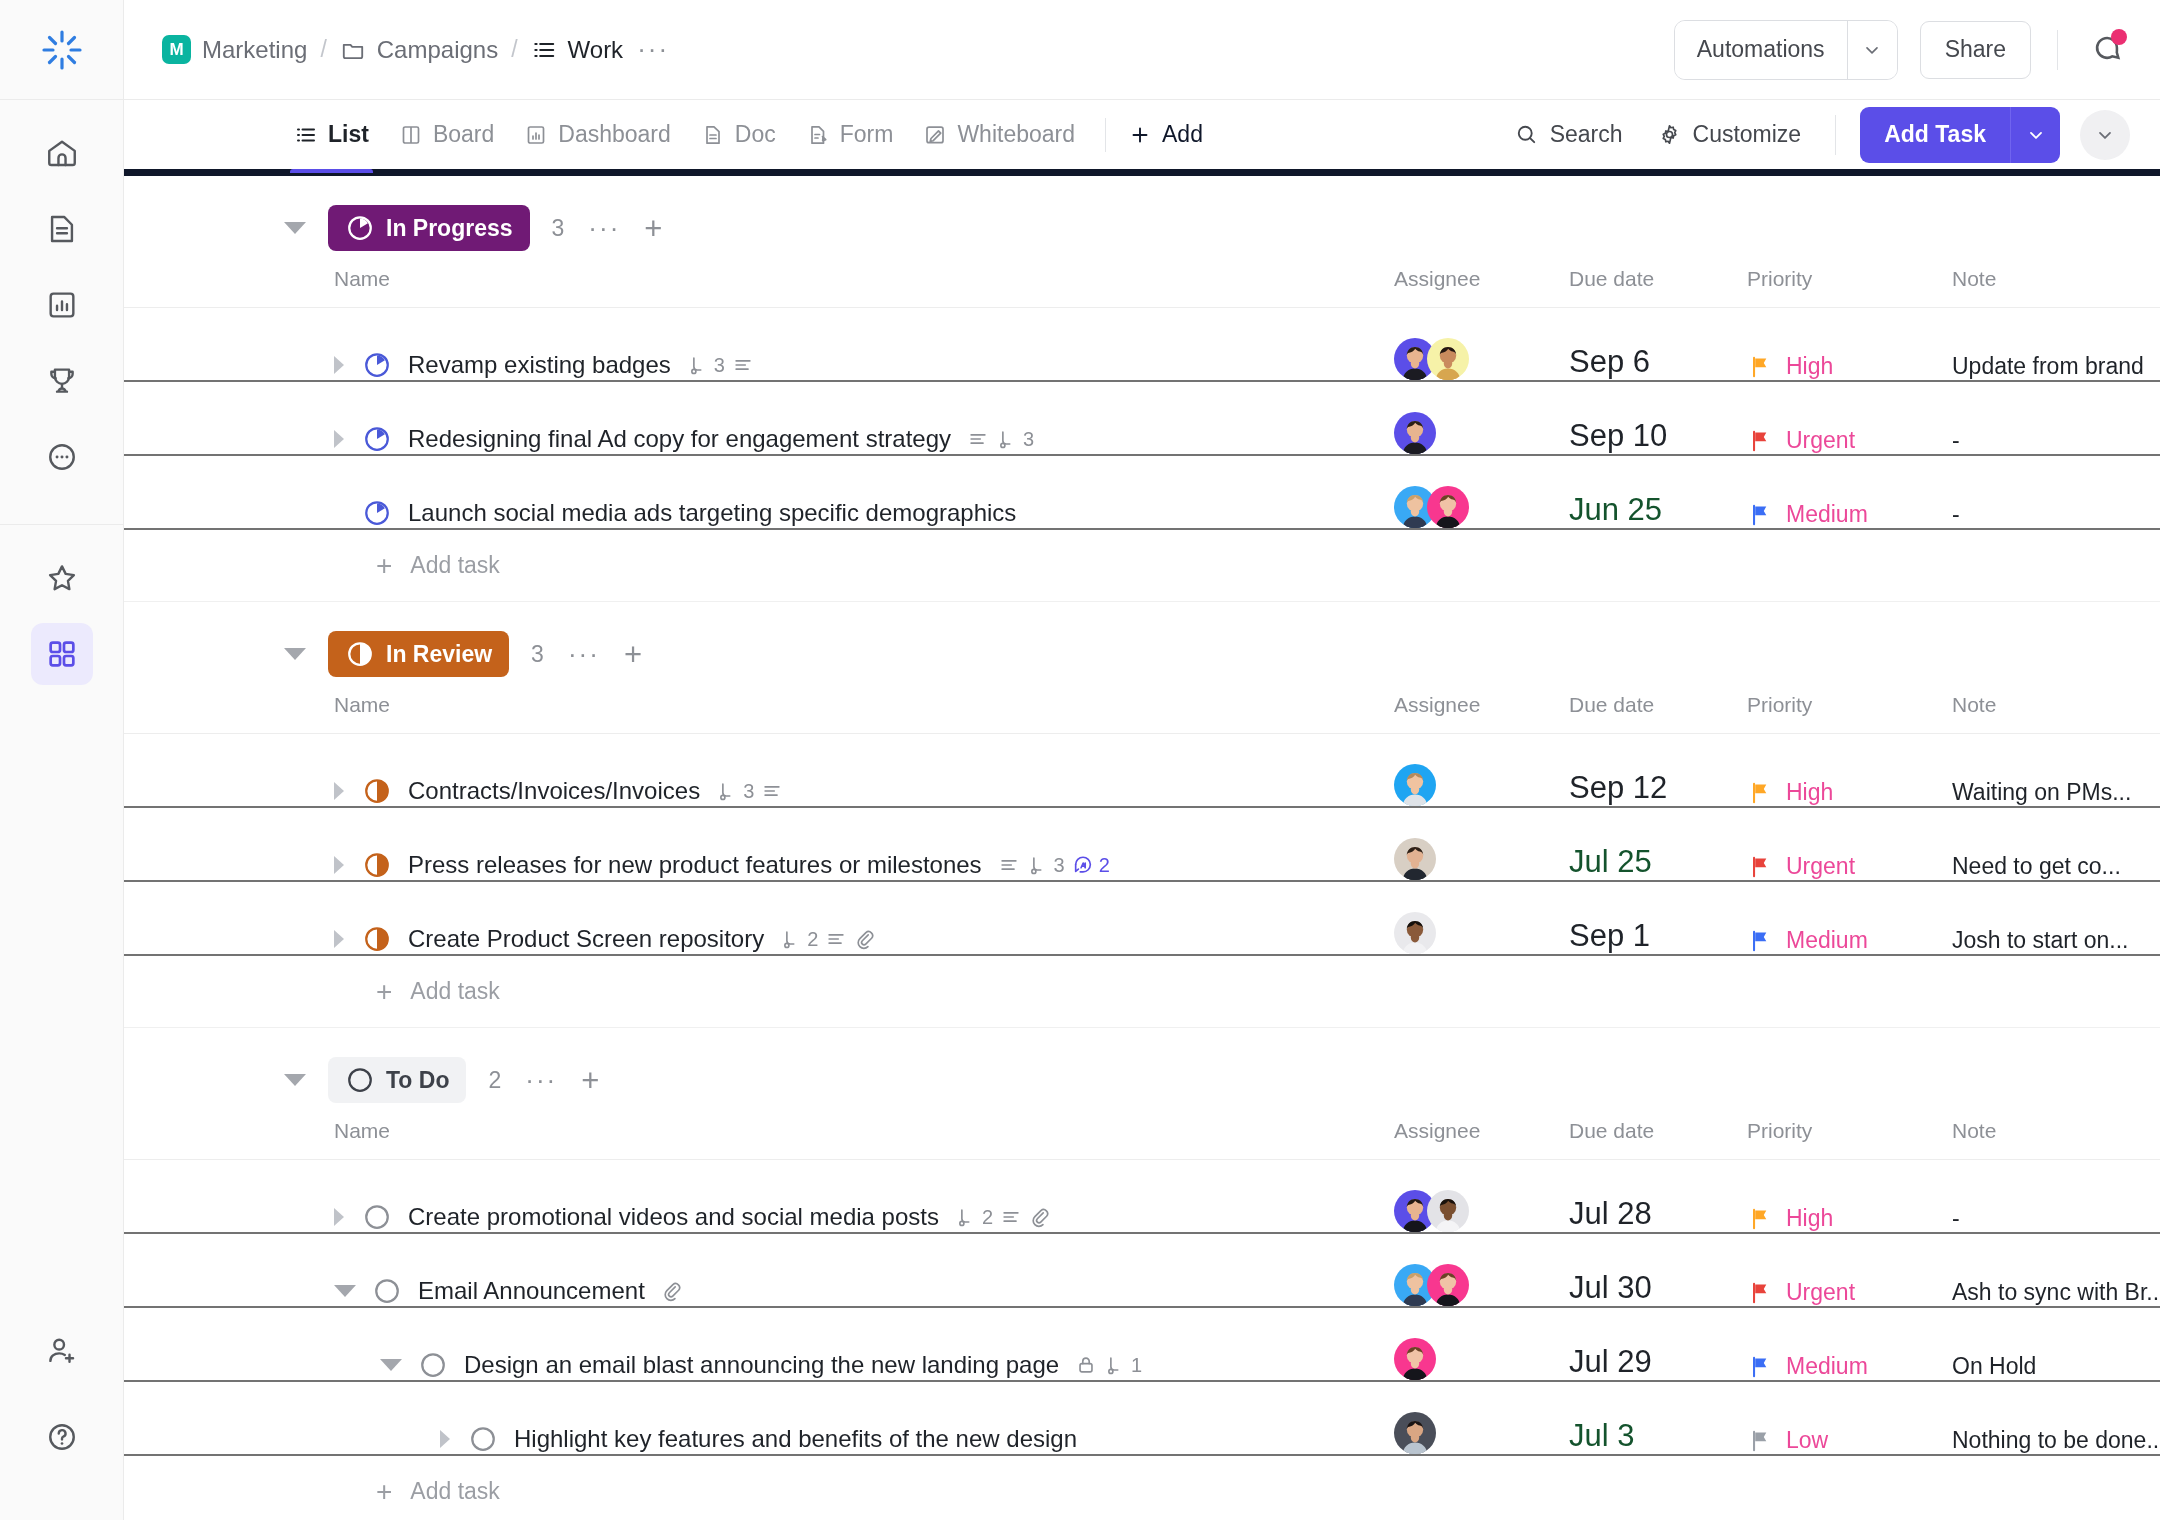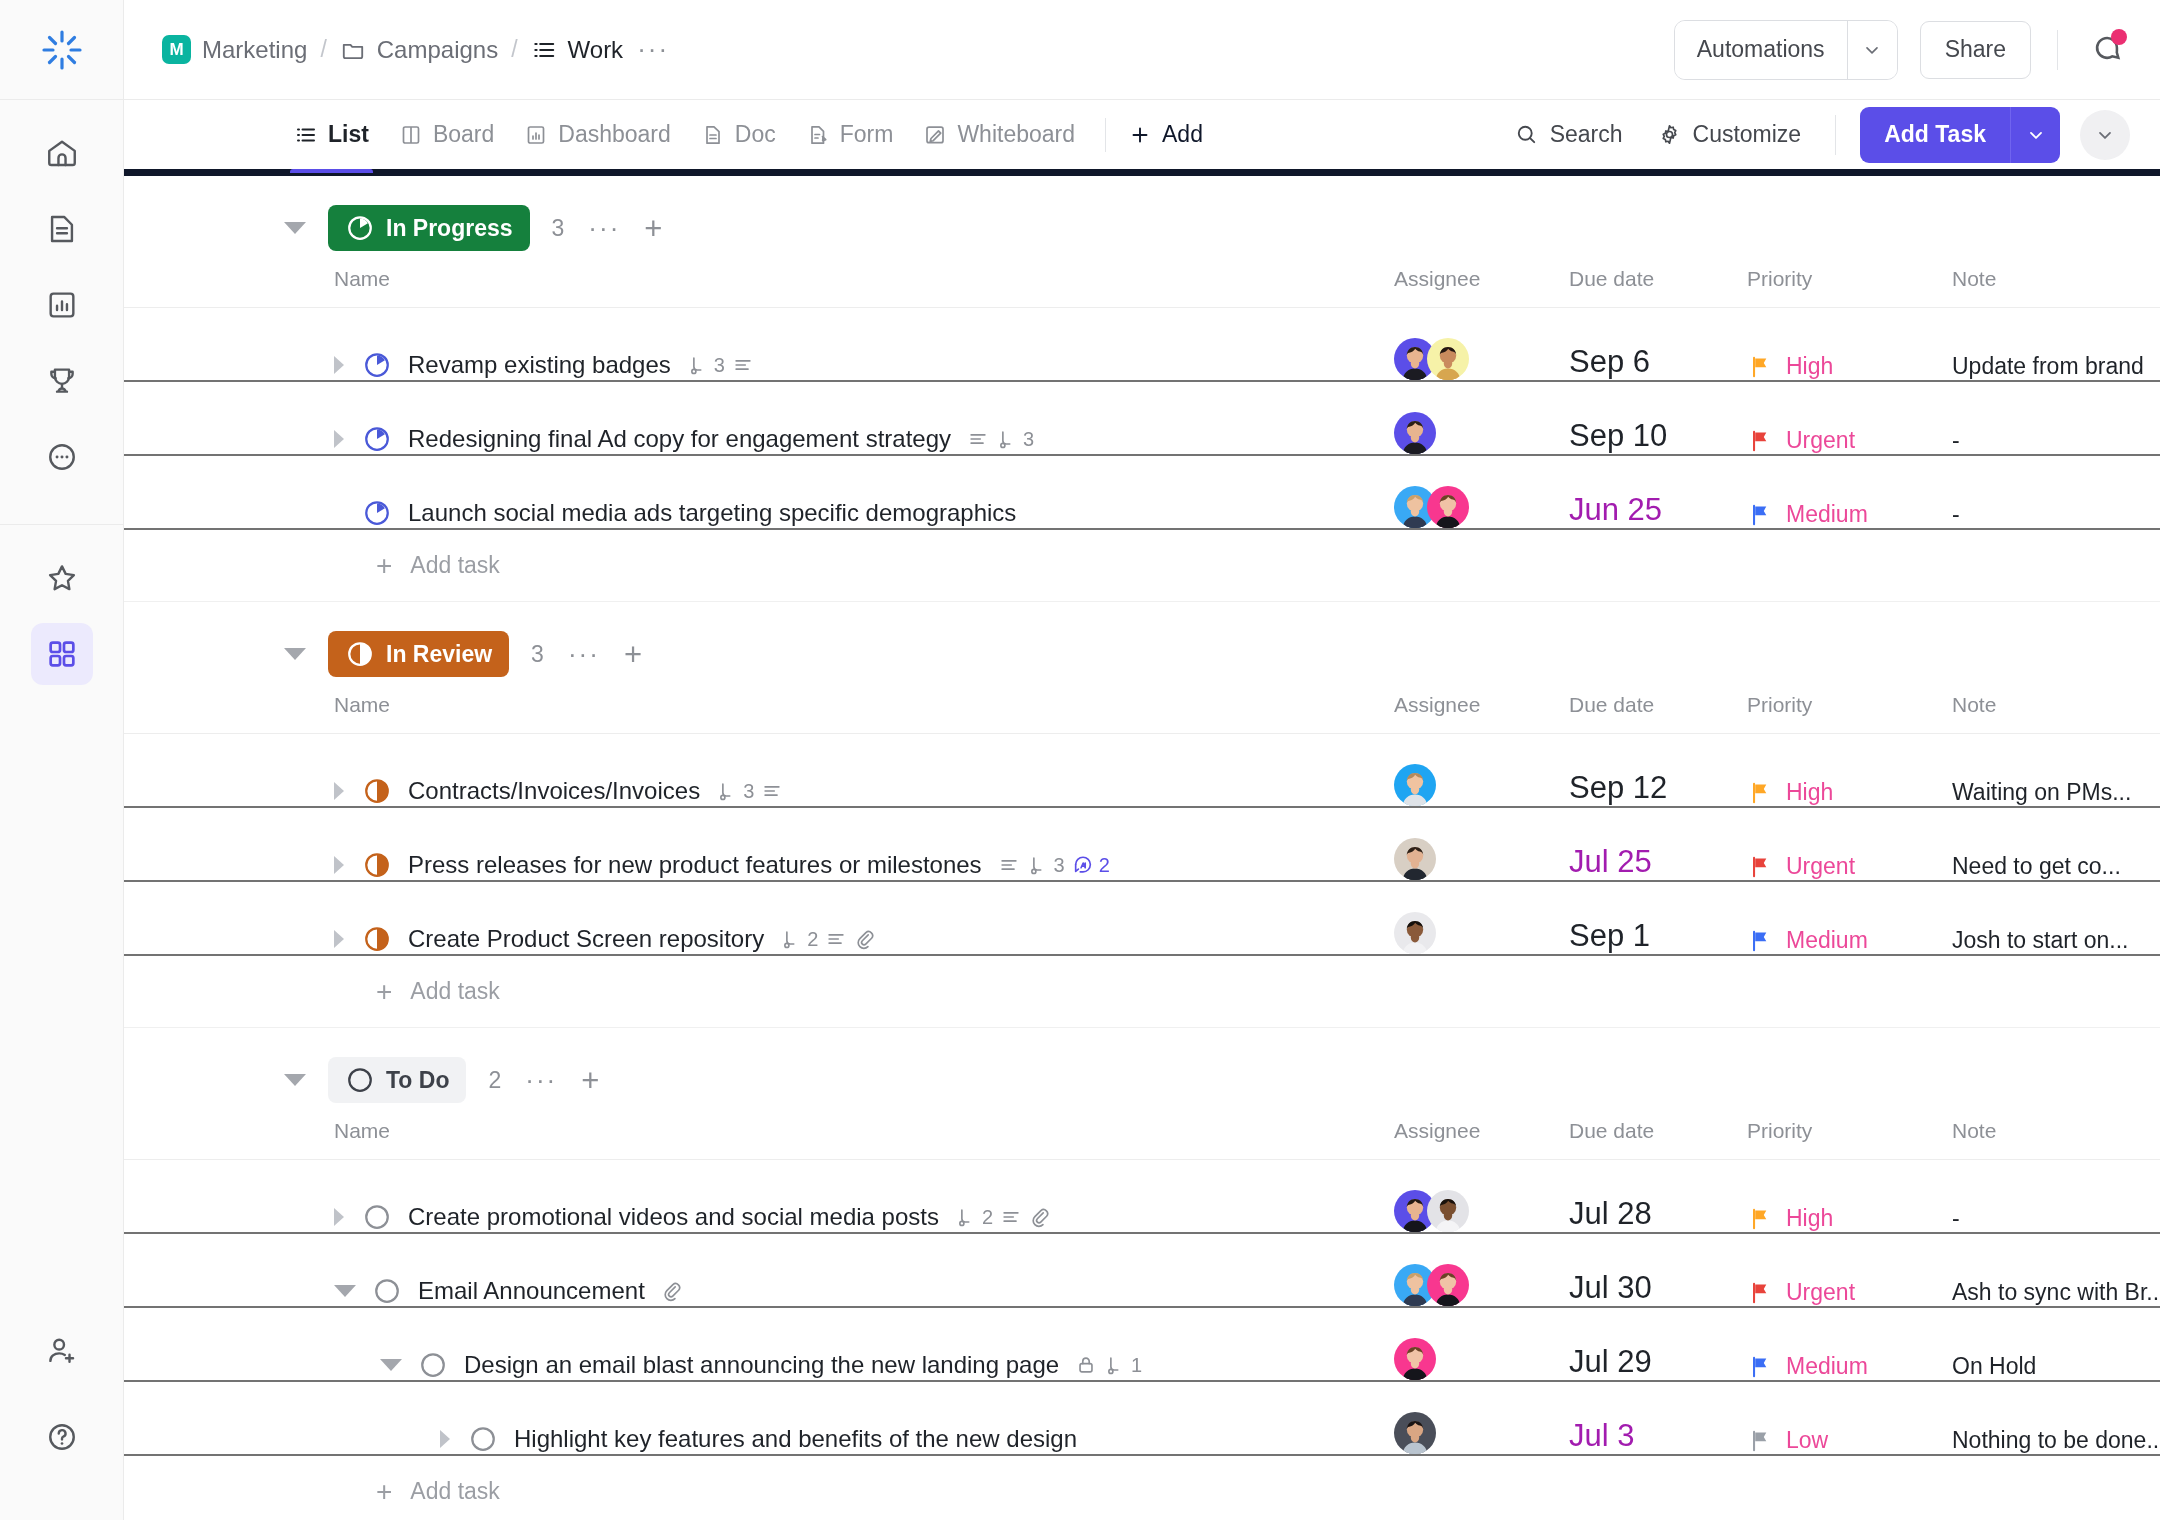--- a/index.html
+++ b/index.html
@@ -171,21 +171,21 @@
   .row-caret.blank { border: none; width: 10px; margin-right: 18px; }
   .task-title { font-size: 24px; color: #1f2329; white-space: nowrap; cursor: pointer; }
   .meta { display: flex; align-items: center; gap: 7px; margin-left: 16px; color: #8d9096; }
   .meta .mi { display: flex; align-items: center; gap: 5px; font-size: 20px; }
   .meta .mi.mention { color: #5b4ee8; }
 
   .c-assignee { display: flex; align-items: center; }
   .av { width: 42px; height: 42px; border-radius: 50%; overflow: hidden; position: relative; }
   .av + .av { margin-left: -9px; }
   .c-due { font-size: 31px; color: #1f2329; }
-  .c-due.overdue { color: #a21caf; }
+  .c-due.overdue { color: #14532d; }
   .c-pri { display: flex; align-items: center; gap: 13px; font-size: 23px; color: #ec4899; }
   .c-note { font-size: 23px; color: #1f2329; white-space: nowrap; overflow: hidden; }
 
   .addtask-row {
     display: flex; align-items: center; gap: 18px;
     height: 72px; padding-left: 252px;
     font-size: 23px; color: #9b9ea4; cursor: pointer;
     border-bottom: 1px solid #f0f0f0;
   }
   .addtask-row .p { font-size: 28px; line-height: 1; }
@@ -466,21 +466,21 @@
               </svg>
           </span>
         </div>
       </div>
     </div>
 
     <div class="body" id="list-body">
         <div class="group">
           <div class="group-head">
             <span class="caret-tri"></span>
-            <span class="status-pill" style="background:#15803d;color:#ffffff">
+            <span class="status-pill" style="background:#701a75;color:#ffffff">
               <span>
                 <svg width="30" height="30" viewBox="0 0 24 24">
                   <circle cx="12" cy="12" r="8.6" fill="none" stroke="#ffffff" stroke-width="1.8"></circle>
                   <path d="M12 12 L12 4.4 A7.6 7.6 0 0 1 18.3 8.2 Z" fill="#ffffff"></path>
                 </svg>
               </span>
               <span>In Progress</span>
             </span>
             <span class="grp-count">3</span>
             <span class="grp-dots">···</span>

